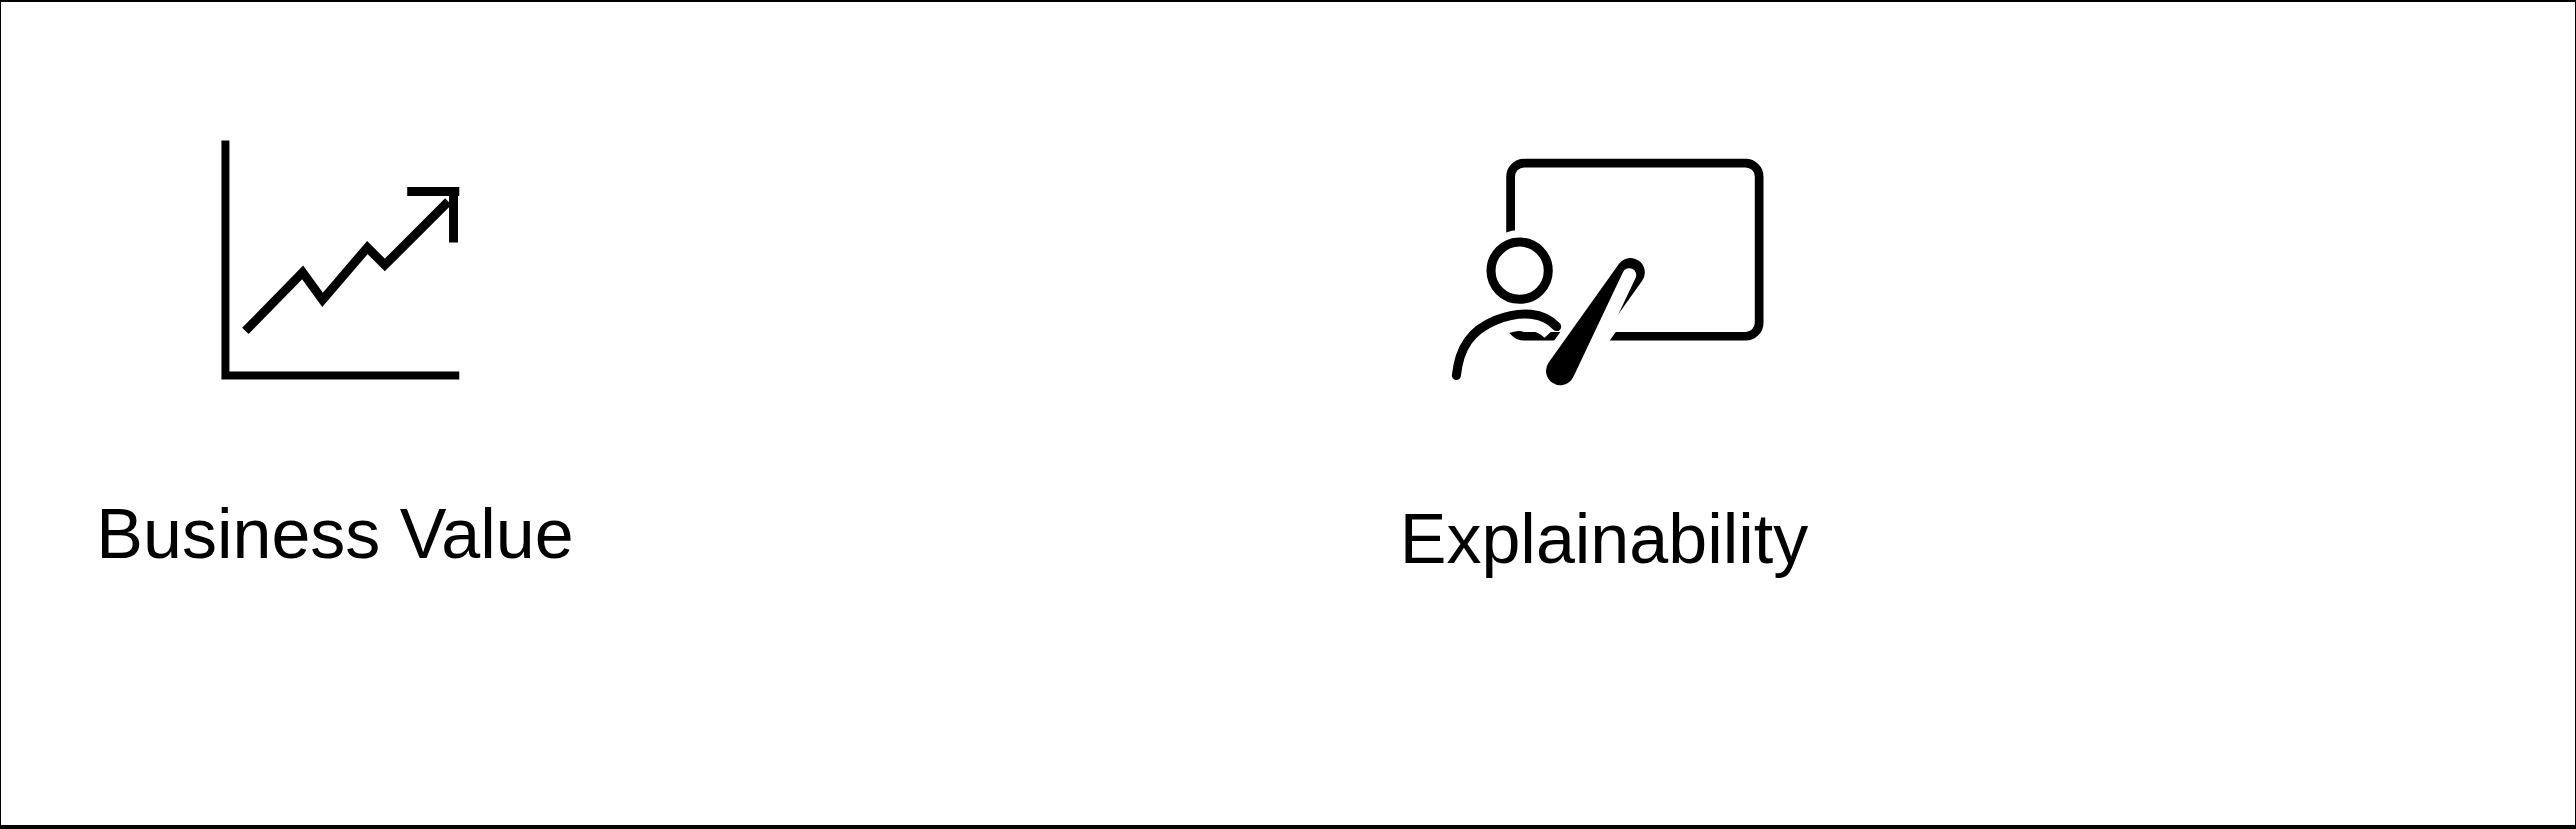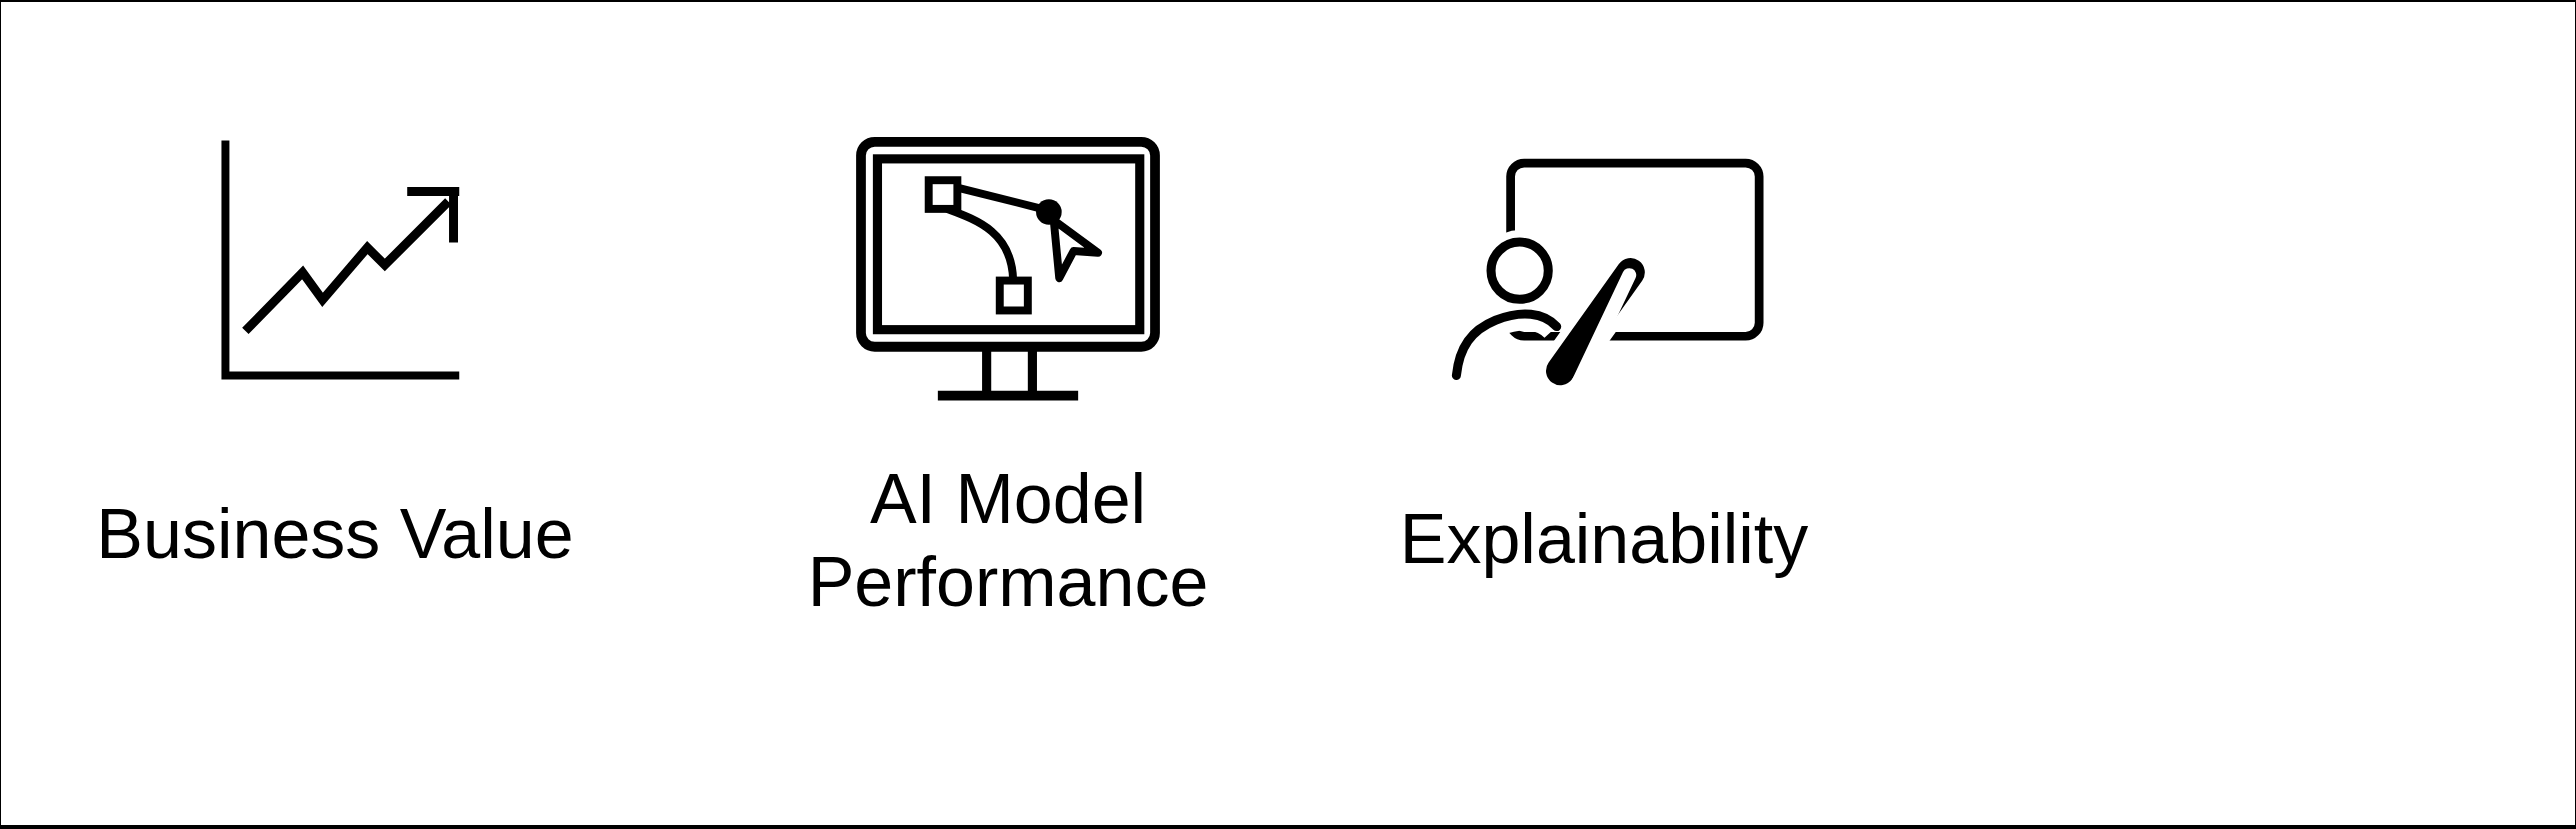--- a/index.html
+++ b/index.html
@@ -45,39 +45,20 @@
   <div class="col col-1">
     <svg width="249" height="254" viewBox="0 0 100 102">
       <path class="s" stroke-width="3.2" d="M6,1 L6,95.4 L100,95.4"></path>
       <path class="s" stroke-width="3.6" d="M14,77.5 L37,54 L45,65 L63,44 L70,51 L95.5,25.5"></path>
       <path class="s" stroke-width="3.6" d="M79,21.5 L100,21.5"></path>
       <path class="s" stroke-width="3.6" d="M97.6,19.7 L97.6,42"></path>
     </svg>
     <div class="label">Business Value</div>
   </div>
 
-  <div class="col col-2">
-    <svg width="305" height="269" viewBox="0 0 100 88">
-
-      <rect class="s" stroke-width="3.2" x="1.8" y="1.8" width="96.4" height="67.2" rx="4.5"></rect>
-      <rect class="s" stroke-width="3" x="7.2" y="7.4" width="86" height="56"></rect>
-
-      <path class="s" stroke-width="3" d="M43,69 L43,83.5"></path>
-      <path class="s" stroke-width="3" d="M58,69 L58,83.5"></path>
-      <path class="s" stroke-width="3.2" d="M27,85 L73,85"></path>
-
-      <path class="s" stroke-width="2.6" d="M33.4,16.8 L60.5,23.6"></path>
-      <path class="s" stroke-width="2.6" d="M30,23.8 C40,27.5 51.3,31.5 51.7,47.3"></path>
-      <rect class="s" stroke-width="2.6" fill="#fff" x="24" y="14.4" width="9.4" height="9.4"></rect>
-      <rect class="s" stroke-width="2.6" fill="#fff" x="47.3" y="47.3" width="9.2" height="9.8"></rect>
-      <circle cx="63.4" cy="24.8" r="4.2" fill="#000"></circle>
-      <path stroke="#000" stroke-width="2.6" stroke-linejoin="round" fill="#fff" d="M65,27.5 L79.5,38.2 L71.5,37.6 L66.8,46.5 Z"></path>
-    </svg>
-    <div class="label">AI Model Performance</div>
-  </div>
 
   <div class="col col-3">
     <svg width="320" height="241" viewBox="0 0 106 80">
 
       <rect class="s" stroke-width="2.9" x="22" y="2" width="82.5" height="57.5" rx="4.5"></rect>
 
       <circle cx="25" cy="37.75" r="13.5" fill="#fff"></circle>
       <path class="w" stroke-width="11" d="M4,72.5 C5,63 9,57.5 17,54.2 C25.5,50.8 33,51.6 37.3,56.3"></path>
       <path class="w" stroke-width="15" stroke-linecap="round" d="M38.5,71 L61.8,38.3"></path>
 

